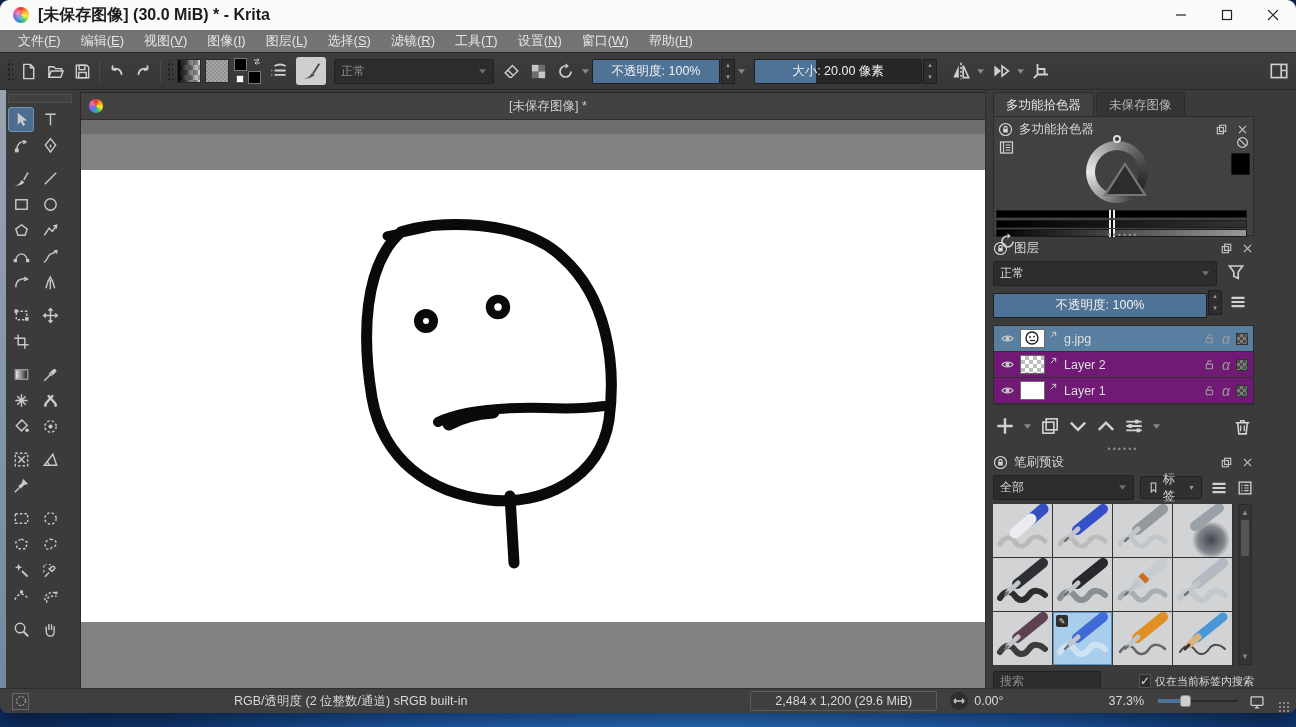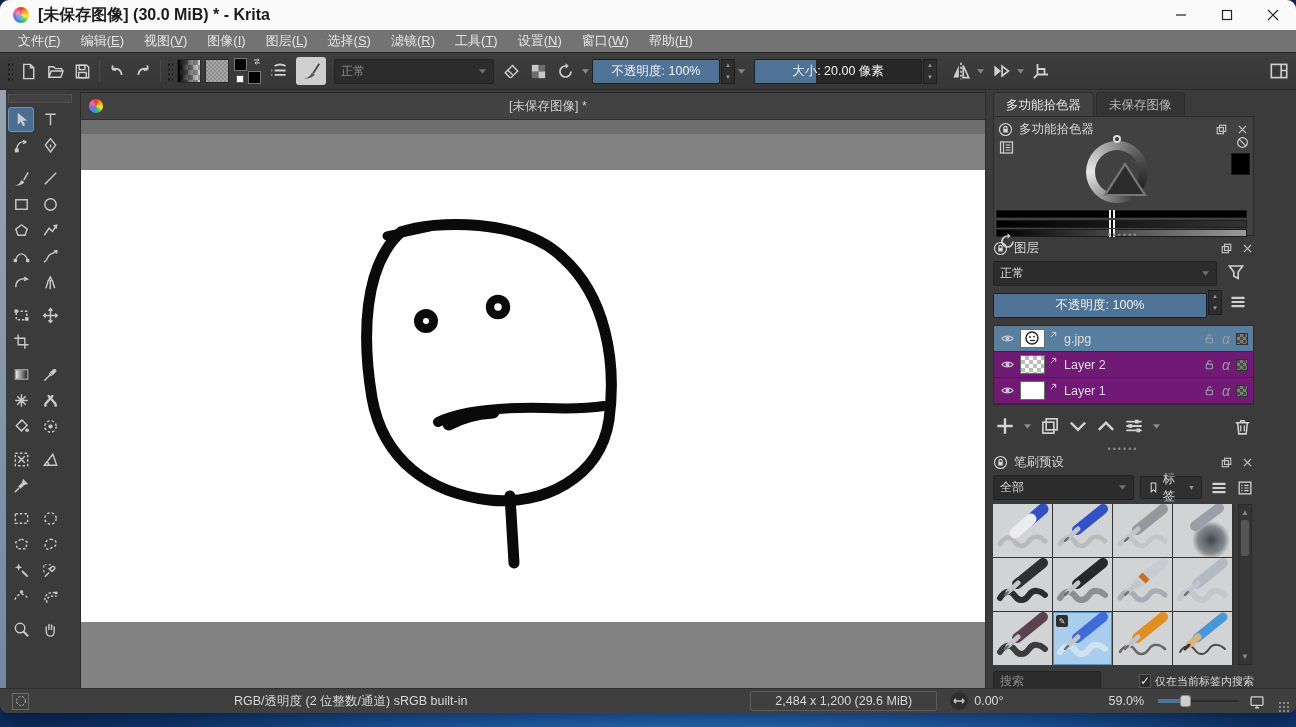--- a/index.html
+++ b/index.html
@@ -1096,21 +1096,21 @@
     <div id="size-box">2,484 x 1,200 (29.6 MiB)</div>
     <div id="rot-group">
       <span>
           <svg width="20" height="20" viewBox="0 0 20 20">
             <circle cx="10" cy="10" r="9" fill="#2e2e2e"></circle>
             <path d="M4.8 10 H15.2 M4.8 10 L7 7.8 M4.8 10 L7 12.2 M15.2 10 L13 7.8 M15.2 10 L13 12.2" stroke="#c9c9c9" stroke-width="1.3" fill="none"></path>
           </svg>
         </span>
       <span>0.00°</span>
     </div>
-    <div id="zoom-pct">59.0%</div>
+    <div id="zoom-pct">37.3%</div>
     <div id="zoom-slider">
       <div class="track"></div>
         <div class="tfill"></div>
         <div class="knob"></div>
     </div>
     <div id="mon-icon">
         <svg width="18" height="17" viewBox="0 0 20 20" fill="none" stroke="currentColor" stroke-width="1.5">
           <rect x="3" y="4.5" width="14" height="10" rx="1"></rect>
           <path d="M7.5 17.5 H12.5 M10 14.5 V17.5"></path>
         </svg>

